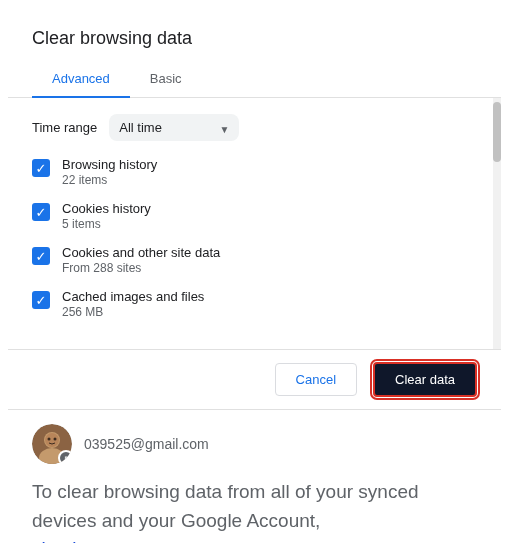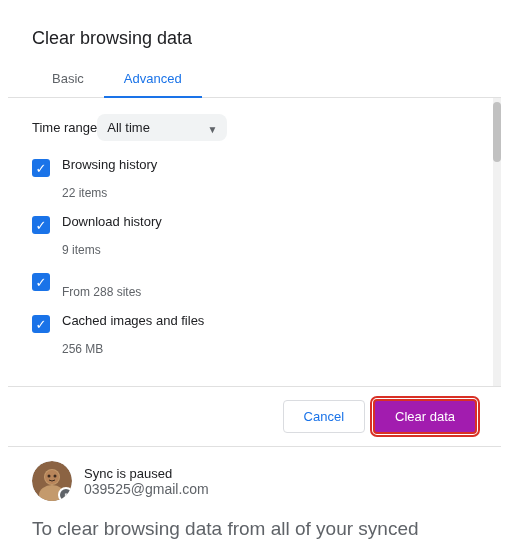--- a/index.html
+++ b/index.html
@@ -61,21 +61,21 @@
       width: 8px;
       height: 60px;
       background: #c1c1c1;
       border-radius: 4px;
       position: absolute;
       top: 4px;
     }
     .time-range-row {
       display: flex;
       align-items: center;
-      gap: 0;
+      gap: 12px;
       margin-bottom: 16px;
     }
     .time-range-label {
       font-size: 13px;
       color: #202124;
     }
     .time-range-select {
       display: flex;
       align-items: flex-end;
       gap: 6px;
@@ -121,43 +121,43 @@
       flex-direction: column;
     }
     .item-label {
       font-size: 13px;
       color: #202124;
       font-weight: 400;
     }
     .item-sub {
       font-size: 12px;
       color: #5f6368;
-      margin-top: 14px;
+      margin-top: 1px;
     }
     .dialog-footer-actions {
       display: flex;
       justify-content: flex-end;
       align-items: center;
       padding: 12px 24px;
-      gap: 8px;
+      gap: 16px;
       border-top: 1px solid #e0e0e0;
     }
     .btn-cancel {
       padding: 8px 20px;
       background: transparent;
       border: 1px solid #dadce0;
       border-radius: 4px;
       color: #1a73e8;
       font-size: 13px;
       font-weight: 500;
       cursor: pointer;
     }
     .btn-clear {
       padding: 8px 20px;
-      background: #a21caf;
+      background: #0f172a;
       border: 2px solid #d93025;
       border-radius: 4px;
       color: #fff;
       font-size: 13px;
       font-weight: 500;
       cursor: pointer;
       outline: 2px solid #d93025;
       outline-offset: 1px;
     }
     .sync-section {
@@ -230,22 +230,22 @@
       border-radius: 50%;
     }
   </style>
 </head>
 <body>
 
 <div class="dialog">
   <div class="dialog-title">Clear browsing data</div>
 
   <div class="tabs">
+    <div class="tab active">Advanced</div>
     <div class="tab">Basic</div>
-    <div class="tab active">Advanced</div>
   </div>
 
   <div class="content-area">
     <div class="scrollable">
       <div class="time-range-row">
         <span class="time-range-label">Time range</span>
         <div class="time-range-select">
           <span>All time</span>
           <span class="dropdown-arrow">▼</span>
         </div>
@@ -259,30 +259,31 @@
           <span class="item-label">Browsing history</span>
           <span class="item-sub">22 items</span>
         </div>
       </div>
 
       <div class="checkbox-item">
         <div class="checkbox">
           <span class="checkbox-check">✓</span>
         </div>
         <div class="item-text">
-          <span class="item-label">Download history</span>
-          <span class="item-sub">9 items</span>
+          <span class="item-label">Cookies history</span>
+          <span class="item-sub">5 items</span>
         </div>
       </div>
 
       <div class="checkbox-item">
         <div class="checkbox">
           <span class="checkbox-check">✓</span>
         </div>
         <div class="item-text">
+          <span class="item-label">Cookies and other site data</span>
           <span class="item-sub">From 288 sites</span>
         </div>
       </div>
 
       <div class="checkbox-item">
         <div class="checkbox">
           <span class="checkbox-check">✓</span>
         </div>
         <div class="item-text">
           <span class="item-label">Cached images and files</span>
@@ -310,21 +311,20 @@
         <circle cx="20" cy="16" r="7" fill="#b8855a"></circle>
         <circle cx="17" cy="15" r="1.5" fill="#3d2b1f"></circle>
         <circle cx="23" cy="15" r="1.5" fill="#3d2b1f"></circle>
         <path d="M17 19 Q20 21 23 19" stroke="#3d2b1f" stroke-width="1" fill="none"></path>
       </svg>
       <div class="pause-badge">
         <div class="pause-icon-inner">⏸</div>
       </div>
     </div>
     <div class="sync-info">
-      <span class="sync-status">Sync is paused</span>
       <span class="sync-email">039525@gmail.com</span>
     </div>
   </div>
 
   <div class="sync-message">
     <span>To clear browsing data from all of your synced devices and your Google Account,</span>
     <br>
     <a class="sign-in-link">sign in.</a>
   </div>
 </div>

